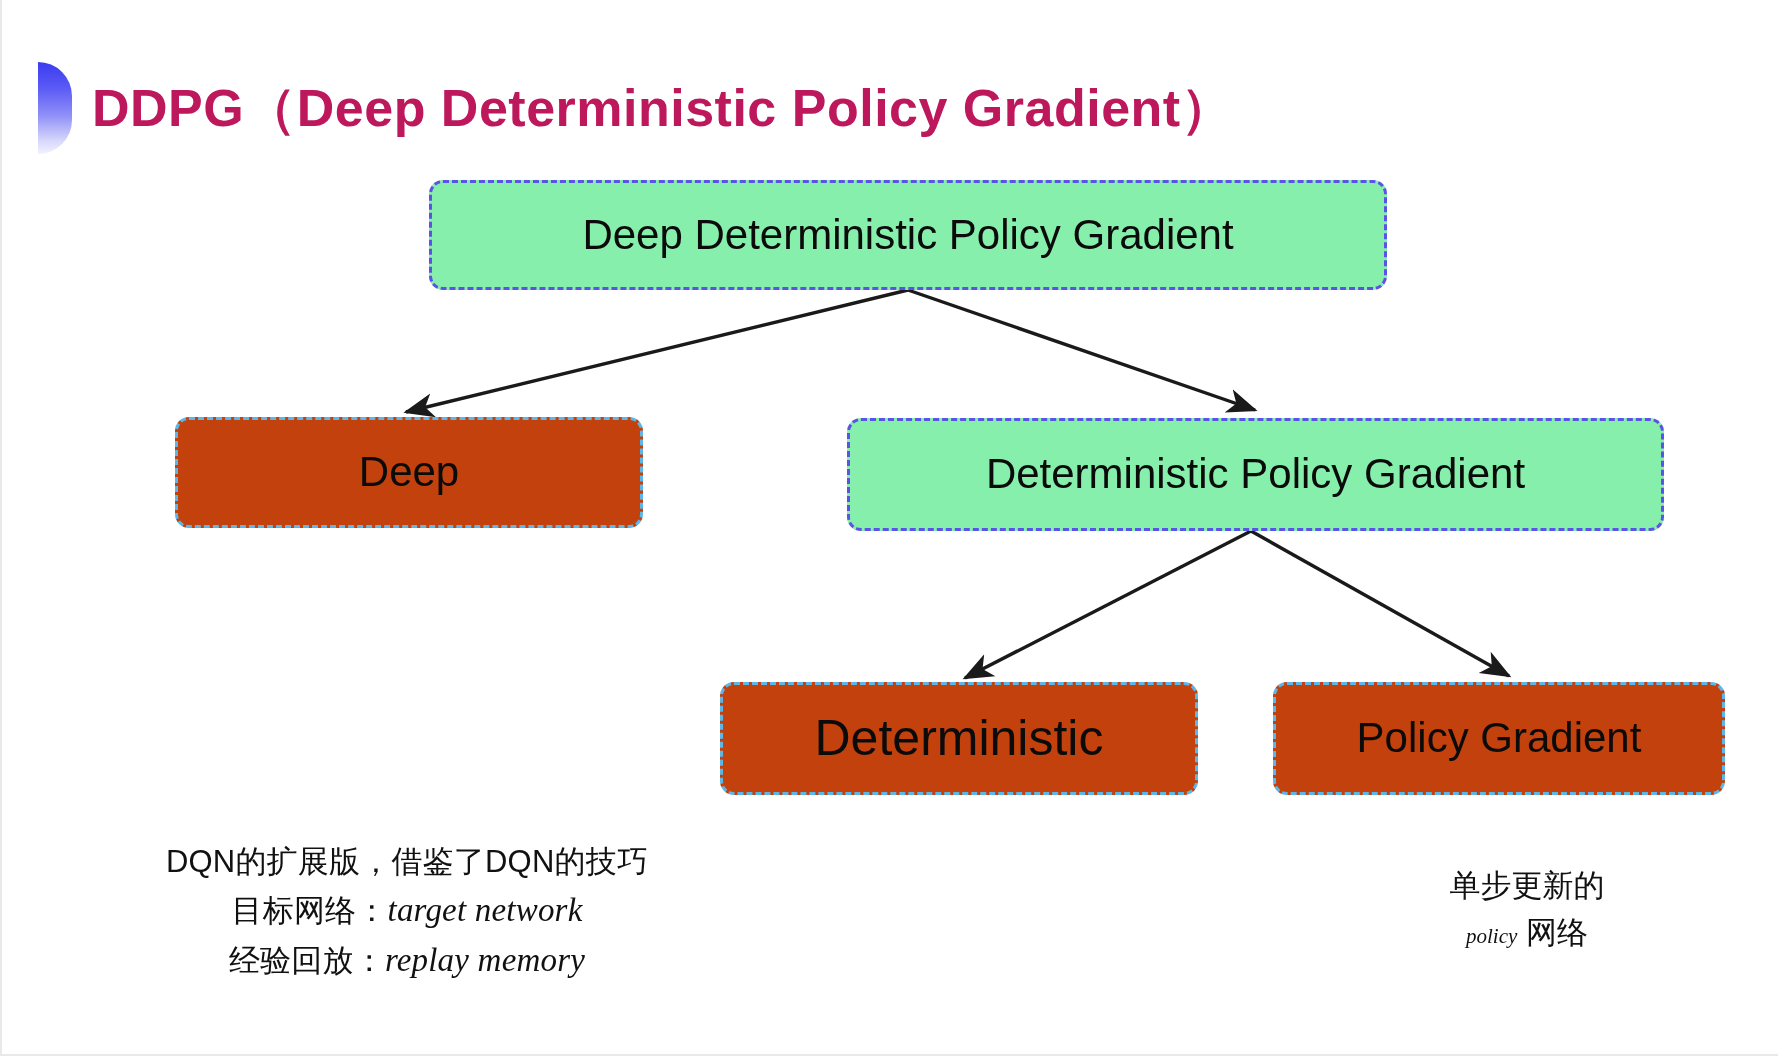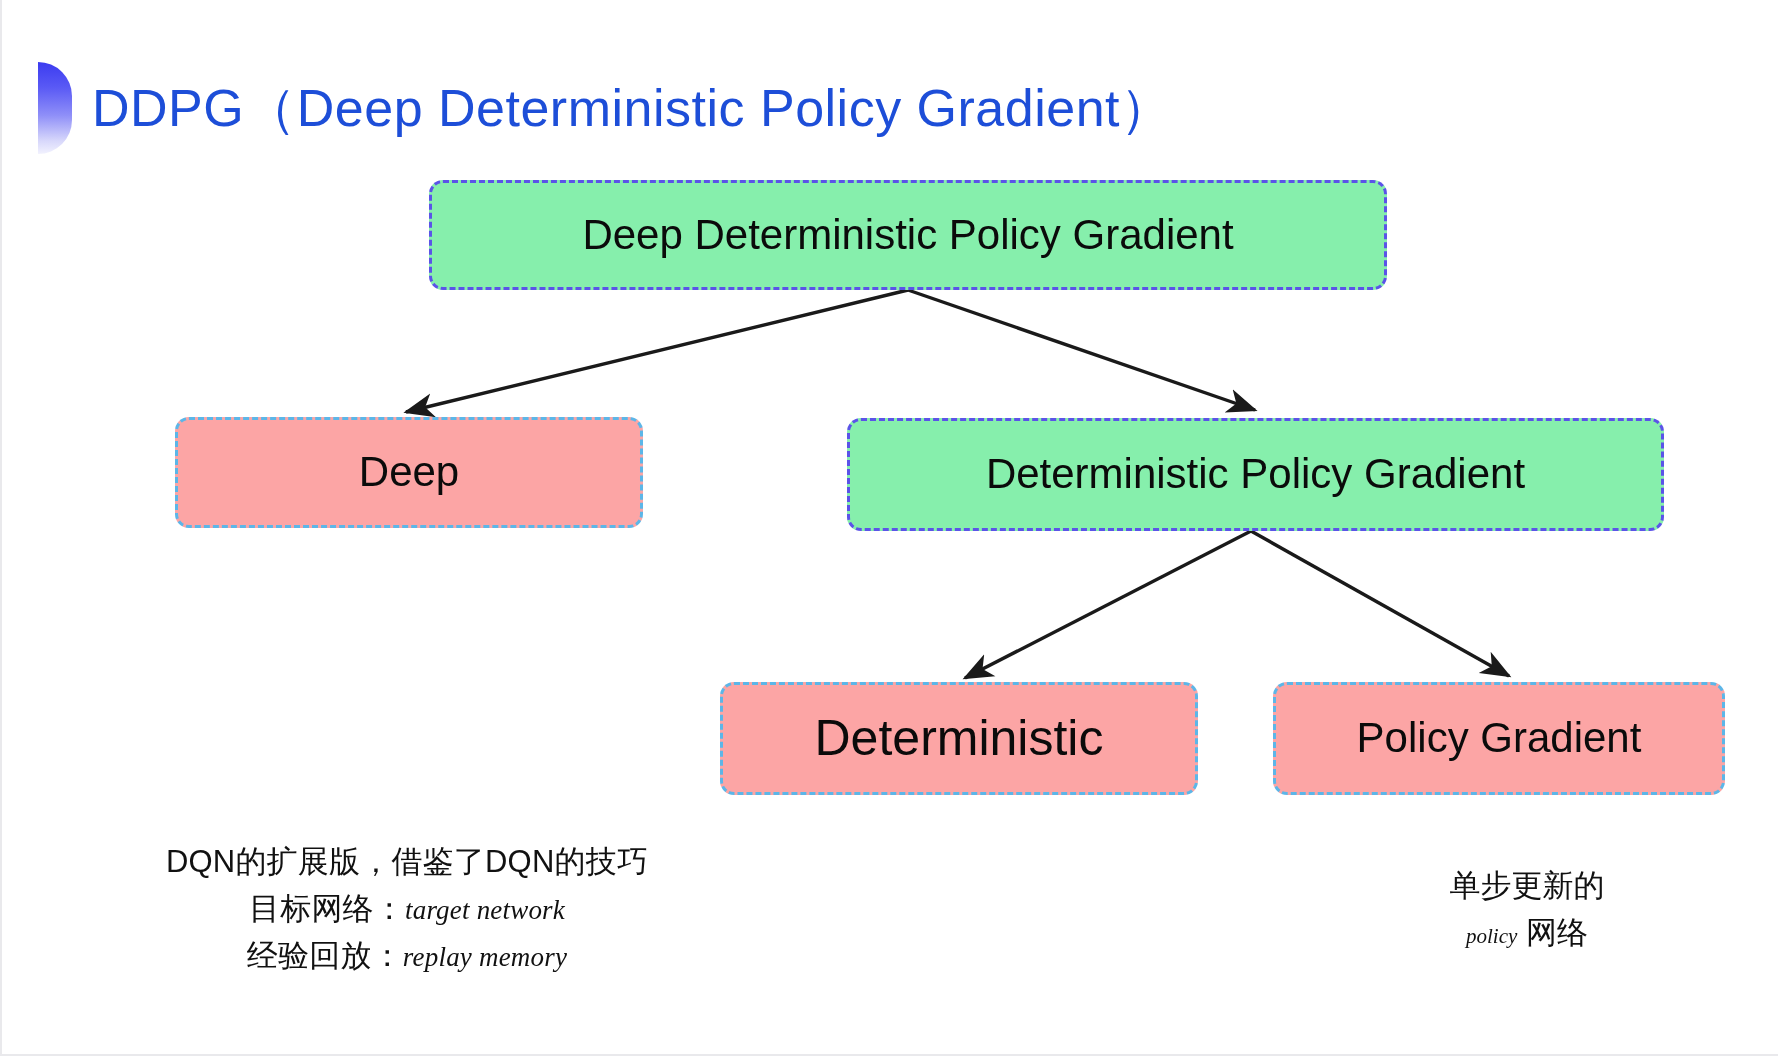--- a/index.html
+++ b/index.html
@@ -34,22 +34,22 @@
   #title-bullet {
     width: 34px;
     height: 92px;
     border-radius: 0 46px 46px 0;
     background: linear-gradient(to bottom, #3b3bf0 0%, #5a5af5 28%, #8f8ff8 58%, #d8d8fb 86%, #f2f2fe 100%);
     flex: none;
     margin-right: 20px;
   }
   #title-text {
     font-size: 52px;
-    color: #1d4ed8;
-    font-weight: 400;
+    color: #be185d;
+    font-weight: 700;
     letter-spacing: 0.5px;
     white-space: nowrap;
     line-height: 1;
   }
 
   
   .node {
     position: absolute;
     box-sizing: border-box;
     display: flex;
@@ -58,21 +58,21 @@
     border-radius: 14px;
     text-align: center;
     color: #0b0b0b;
     font-weight: 400;
   }
   .node-purple {
     background: #86efac;
     border: 3px dashed #5b53e8;
   }
   .node-blue {
-    background: #fca5a5;
+    background: #c2410c;
     border: 3px dashed #5cb6e8;
   }
   .node-label {
     display: block;
     line-height: 1.1;
     padding: 0 12px;
   }
 
   #node-root   { left: 427px; top: 180px;  width: 958px; height: 110px; }
   #node-root .node-label { font-size: 42px; }
@@ -115,21 +115,21 @@
     font-style: italic;
   }
 
   #caption-deep {
     left: 120px;
     top: 838px;
     width: 570px;
     font-size: 31px;
   }
   #caption-deep .cap-line { letter-spacing: 0.2px; }
-  #caption-deep .mathit { font-size: 27px; }
+  #caption-deep .mathit { font-size: 33px; }
 
   #caption-det {
     left: 790px;
     top: 862px;
     width: 420px;
     font-size: 31px;
   }
   #caption-det .mathit { font-size: 34px; }
 
   #caption-pg {

